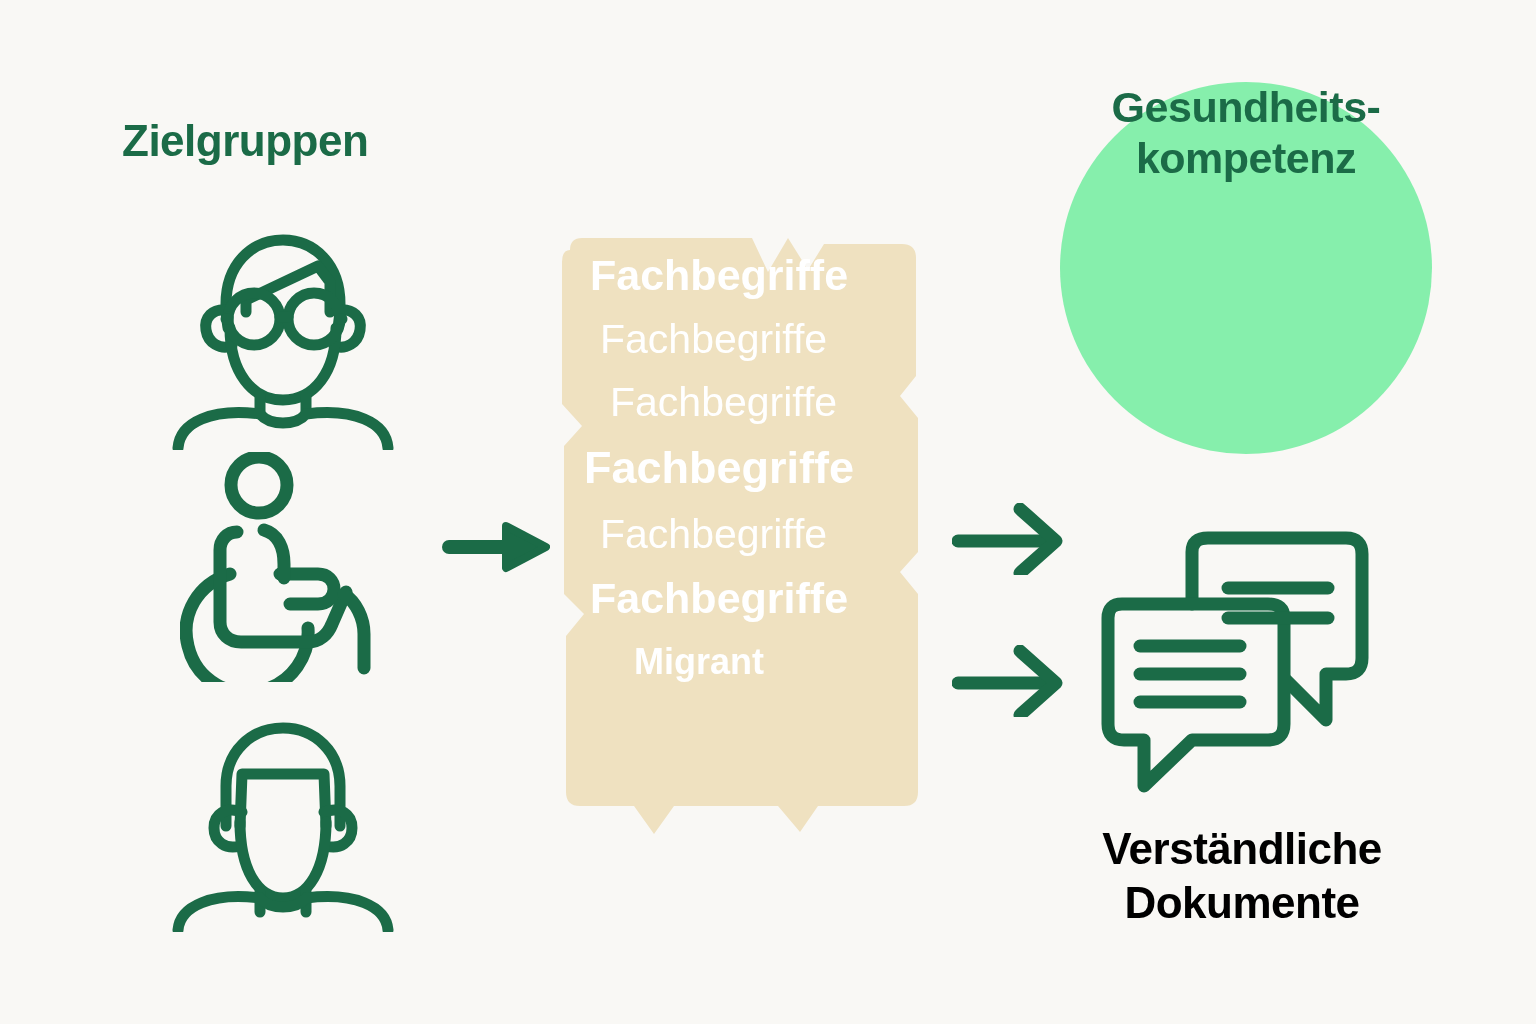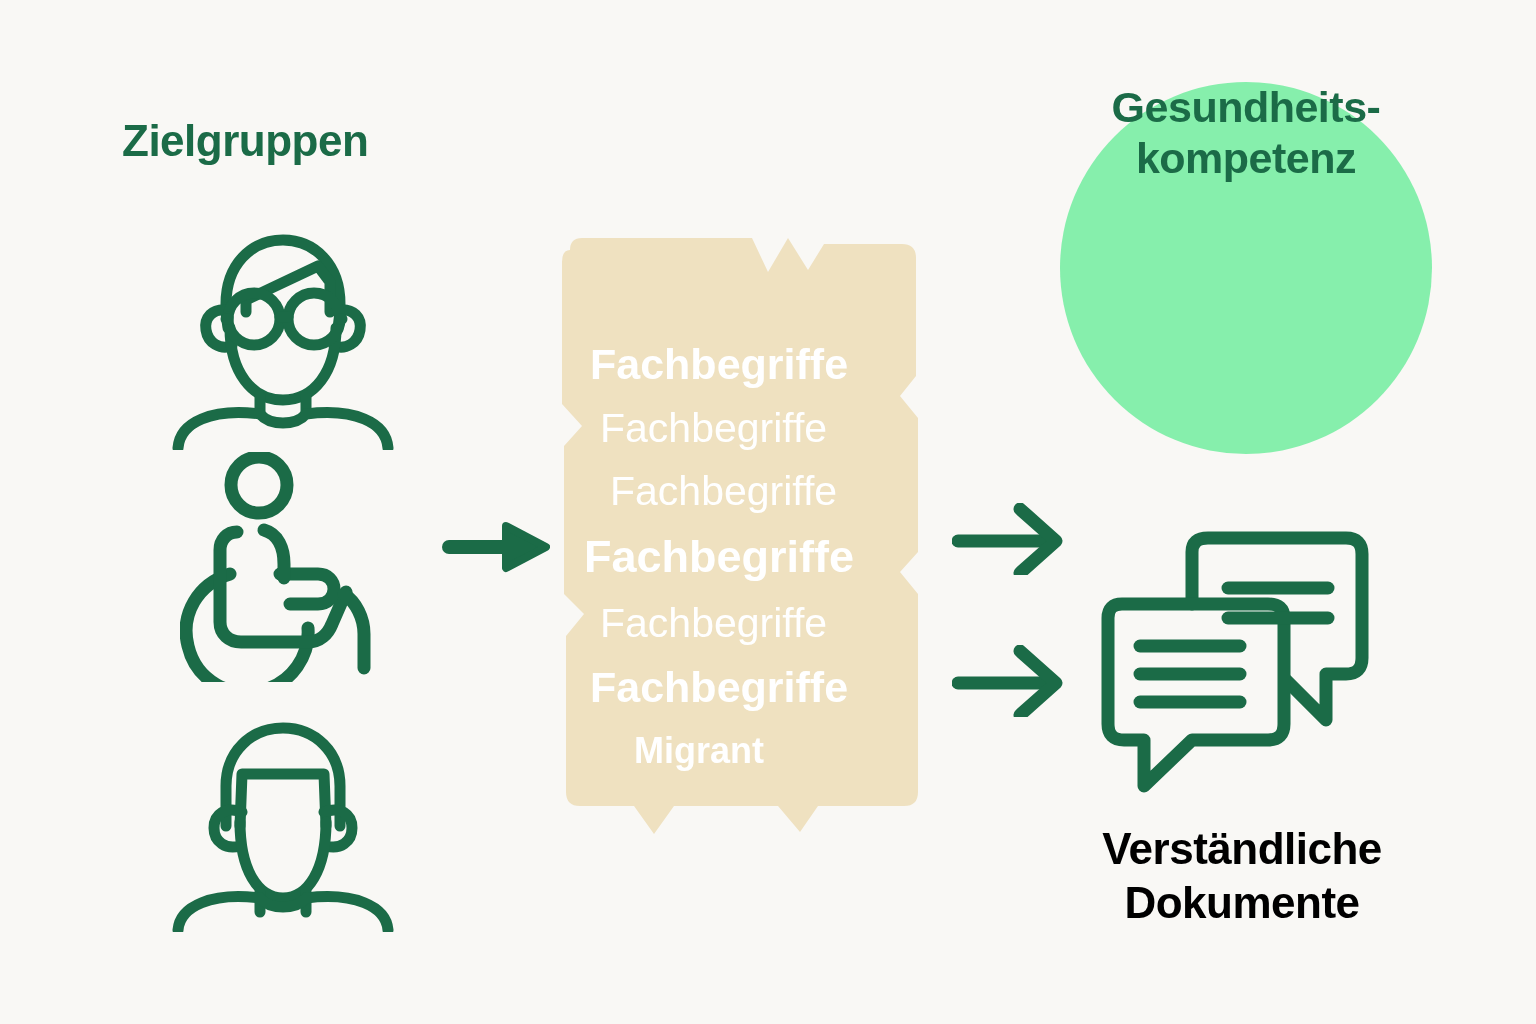--- a/index.html
+++ b/index.html
@@ -45,21 +45,20 @@
   
   #barriers-block {
     position:absolute;
     left:548px; top:236px;
     width:372px; height:622px;
   }
   #barriers-block svg { position:absolute; inset:0; }
   #barrier-lines {
     position:absolute; inset:0;
     display:flex; flex-direction:column;
-    justify-content:center;
   }
   .barrier-line {
     color:#FFFFFF;
     white-space:nowrap;
     line-height:1.0;
   }
   .bl-0 { font-size:43px; font-weight:bold; margin-left:34px; margin-top:18px; }
   .bl-1 { font-size:41px; font-weight:normal; margin-left:44px; margin-top:22px; }
   .bl-2 { font-size:41px; font-weight:normal; margin-left:54px; margin-top:22px; }
   .bl-3 { font-size:45px; font-weight:bold; margin-left:28px; margin-top:22px; }

